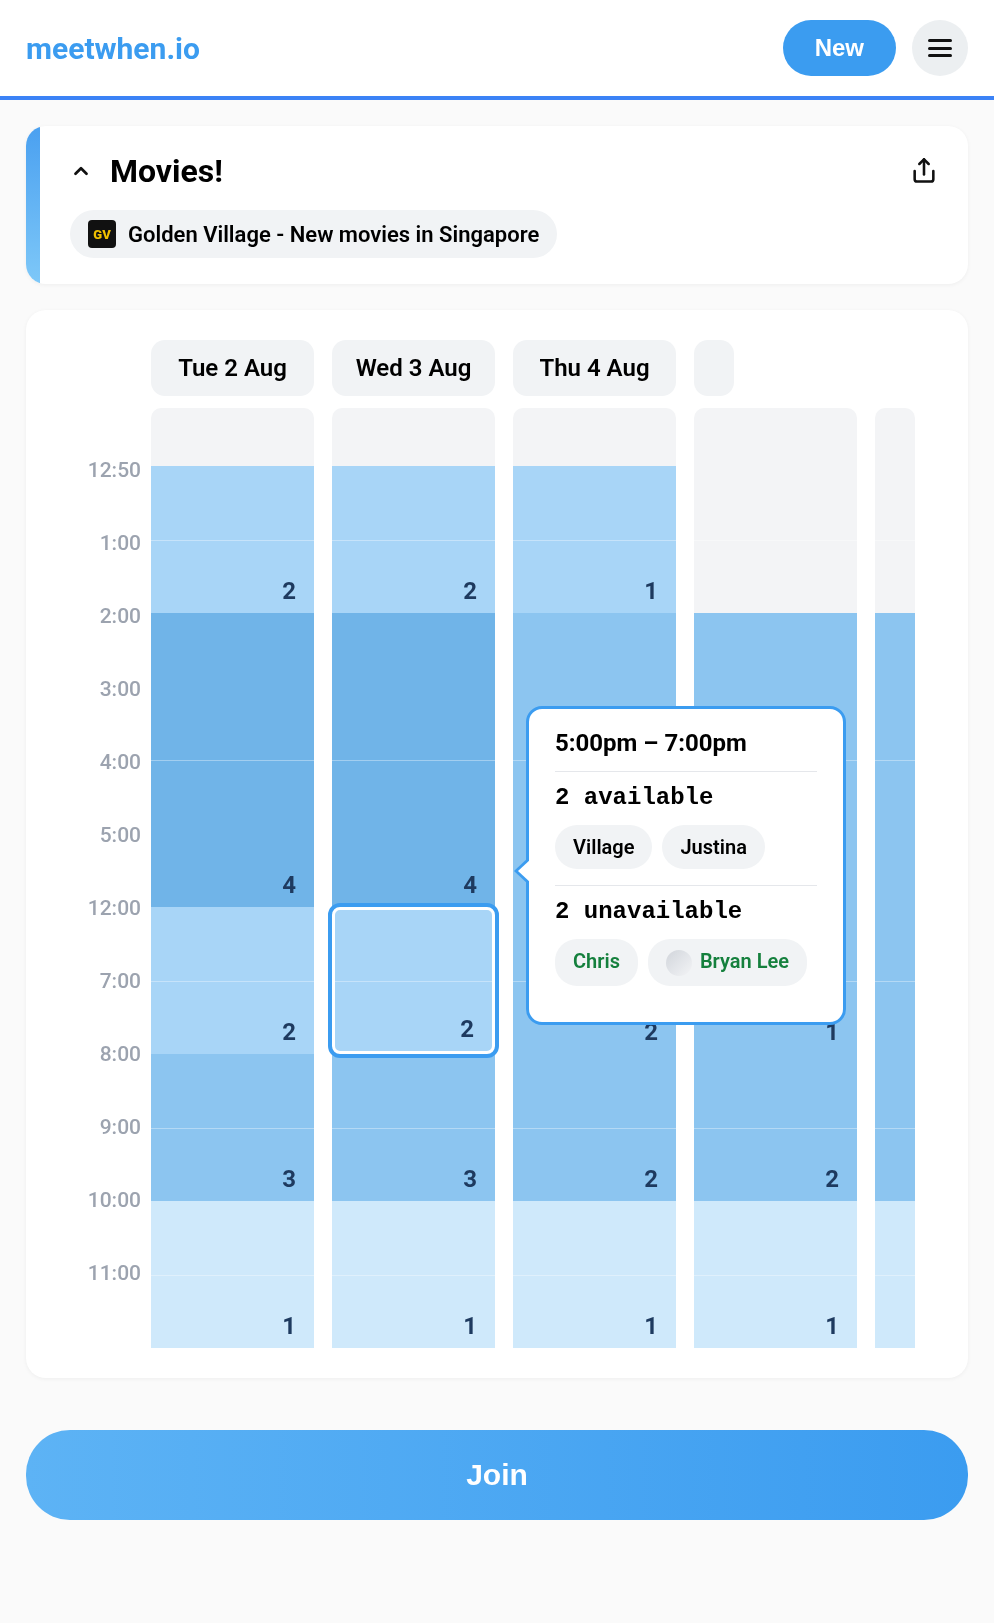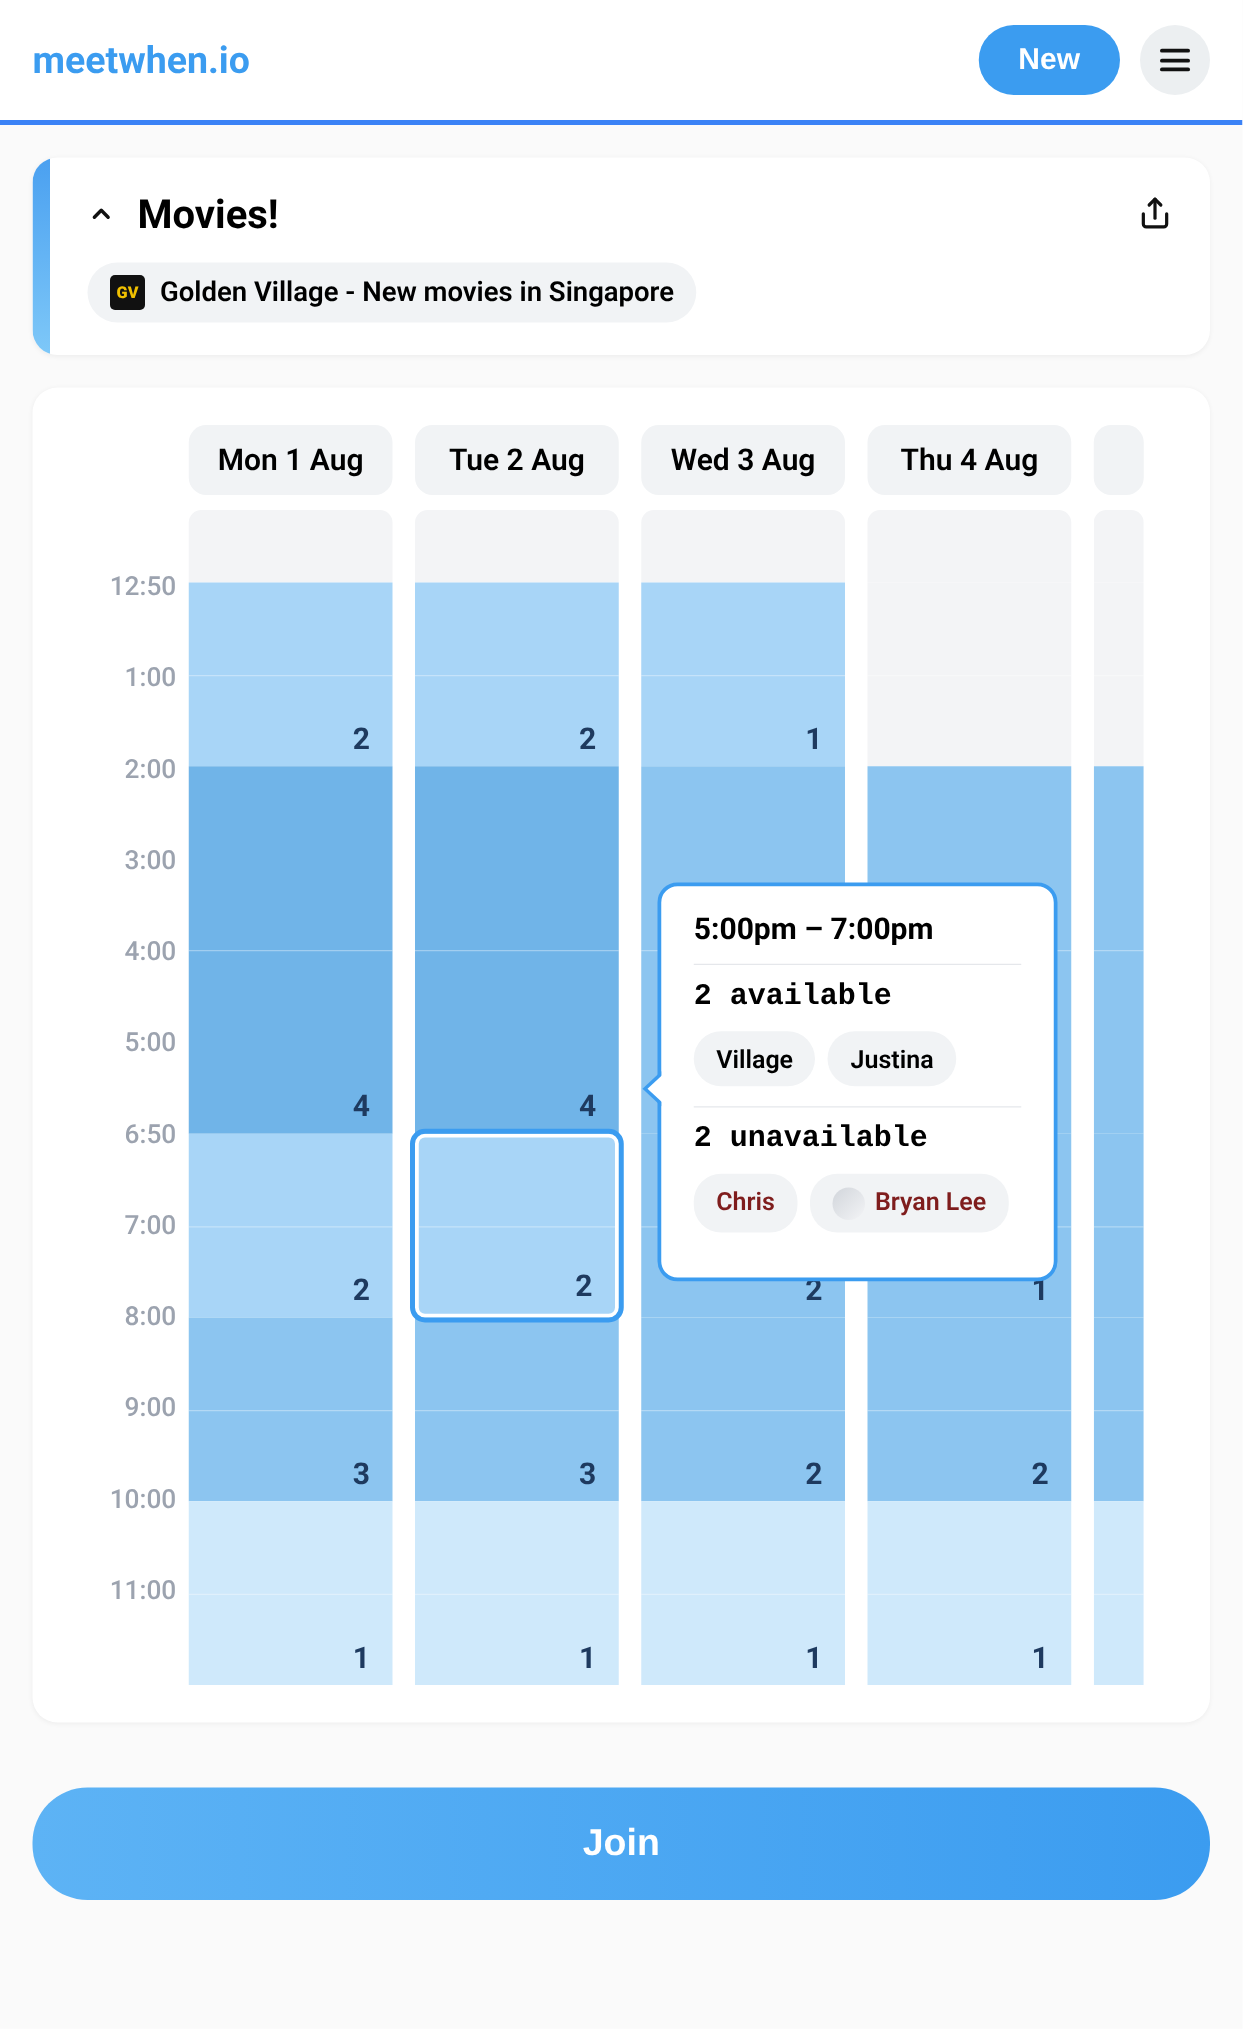--- a/index.html
+++ b/index.html
@@ -215,21 +215,21 @@
   .pop-divider { border-top: 1px solid #e5e7eb; margin: 12px 0; }
   .pop-section-label { font-size: 24px; font-weight: 700; margin-bottom: 14px; font-family: Liberation Mono, monospace; }
   .pop-chips { display: flex; gap: 10px; flex-wrap: wrap; margin-bottom: 16px; }
   .chip {
     background: #f1f3f5;
     border-radius: 22px;
     padding: 10px 18px;
     font-size: 20px;
     font-weight: 600;
   }
-  .chip.muted { color: #7f1d1d; }
+  .chip.muted { color: #15803d; }
   .chip .mini-avatar {
     width: 26px; height: 26px;
     border-radius: 50%;
     background: linear-gradient(135deg,#d1d5db,#f3f4f6);
     display: inline-block;
     vertical-align: middle;
     margin-right: 8px;
   }
   .join-btn {
     display: block;
@@ -285,35 +285,34 @@
       </div>
       <div class="pill">
         <span class="gv-badge">GV</span>
         <span class="pill-text">Golden Village - New movies in Singapore</span>
       </div>
     </div>
   </div>
 
   <div class="calendar-card">
     <div class="cal-header">
-      <div class="day-chip">Mon 1 Aug</div>
       <div class="day-chip">Tue 2 Aug</div>
       <div class="day-chip">Wed 3 Aug</div>
       <div class="day-chip">Thu 4 Aug</div>
       <div class="day-chip last"></div>
     </div>
     <div class="cal-grid">
       <div class="time-col" id="time-col">
           <div class="time-label">12:50</div>
           <div class="time-label">1:00</div>
           <div class="time-label">2:00</div>
           <div class="time-label">3:00</div>
           <div class="time-label">4:00</div>
           <div class="time-label">5:00</div>
-          <div class="time-label">6:50</div>
+          <div class="time-label">12:00</div>
           <div class="time-label">7:00</div>
           <div class="time-label">8:00</div>
           <div class="time-label">9:00</div>
           <div class="time-label">10:00</div>
           <div class="time-label">11:00</div>
         </div>
       <div class="days-cols" id="days-cols">
           <div class="day-col">
             <div class="pre-block"></div>
             <div class="slot lv2" style="height: 147px;">

